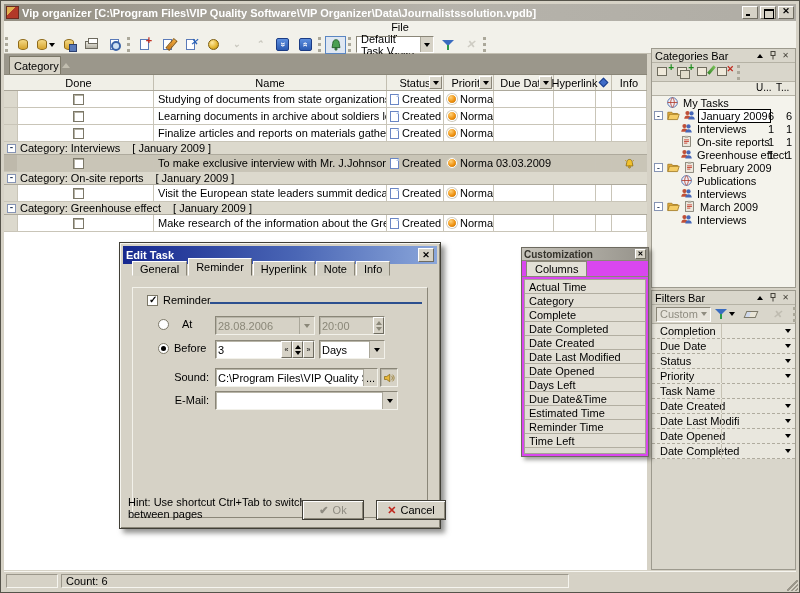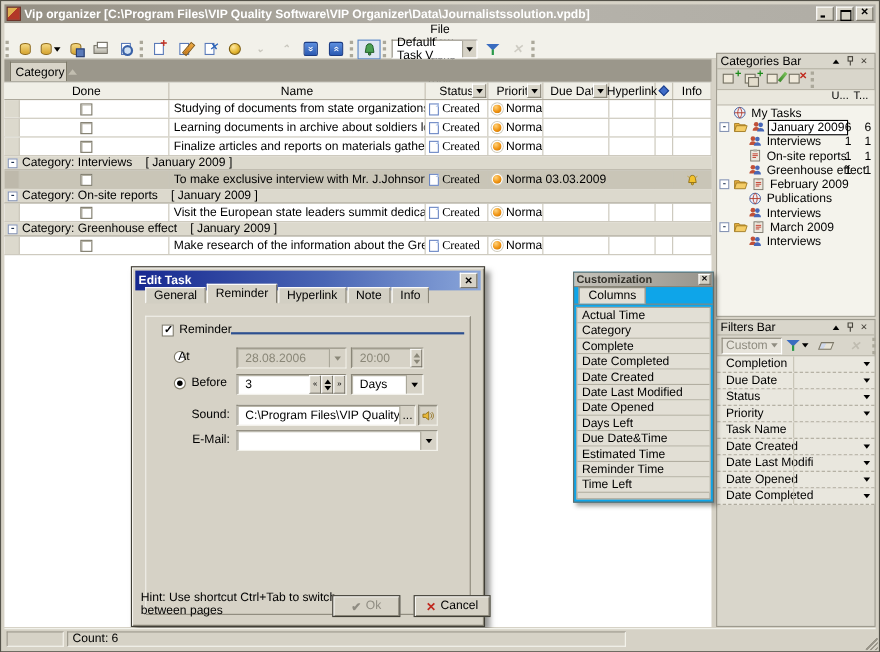--- a/index.html
+++ b/index.html
@@ -69,21 +69,21 @@
   .crow{height:13px;background:#dcd9cd;border-bottom:1px solid #aeaa9d;display:flex;align-items:center;}
   .minus{width:9px;height:9px;margin:0 4px 0 3px;background:#fff;border:1px solid #8694b4;
          color:#1c3050;font:bold 9px/7px "Liberation Mono",monospace;text-align:center;flex:none;}
   .minus::after{content:"-";}
   .csuffix{margin-left:12px;}
   .trow{height:17px;display:flex;border-bottom:1px solid #c9c5b8;}
   .trow .cell{border-right:1px solid #c9c5b8;display:flex;align-items:center;overflow:hidden;white-space:nowrap;}
   .trow .c-done{justify-content:center;position:relative;}
   .trow .c-done::before{content:"";position:absolute;left:0;top:0;bottom:0;width:13px;background:#dcd9cd;border-right:1px solid #c9c5b8;}
   .trow .c-name{padding-left:4px;}
-  .trow .c-status{padding-left:3px;gap:3px;font-family:Liberation Serif, serif;}
+  .trow .c-status{padding-left:3px;gap:3px;}
   .trow .c-pri{padding-left:3px;gap:3px;}
   .trow .c-due{justify-content:center;}
   .trow .c-info{justify-content:center;}
   .trow.sel{background:#c9c5b7;}
   .trow.sel .c-done::before{background:#beb9ab;}
   .cb{width:11px;height:11px;background:#fff;border:1px solid #7c7868;box-shadow:inset 1px 1px 0 #b4b1a4;}
   .i-doc{width:9px;height:11px;background:#fff;border:1px solid #6a86c4;position:relative;flex:none;}
   .i-doc::after{content:"";position:absolute;right:-1px;top:-1px;border-left:3px solid transparent;border-bottom:3px solid #aec2e6;}
   .i-pri{width:10px;height:10px;border-radius:50%;flex:none;
         background:radial-gradient(circle at 35% 30%,#ffd27a,#ef9210 55%,#b86a06);
@@ -129,50 +129,50 @@
   .fcombo .ddb{margin-left:auto;width:12px;display:flex;justify-content:center;}
   .i-eraser{width:12px;height:7px;transform:skewX(-22deg);background:linear-gradient(90deg,#cfd8ea 40%,#e8e4d6 40%);border:1px solid #7c7868;}
   
   .statusbar{position:absolute;left:3px;right:3px;bottom:3px;height:18px;background:#d6d2c6;border-top:1px solid #f6f5ef;display:flex;align-items:center;gap:3px;padding:0 2px;}
   .spanel{height:14px;border:1px solid;border-color:#9b978b #f6f5ef #f6f5ef #9b978b;display:flex;align-items:center;padding:0 4px;}
   .sp-a{width:52px;}
   .sp-b{width:508px;}
   .sizegrip{position:absolute;right:1px;bottom:1px;width:11px;height:11px;
     background:linear-gradient(135deg,transparent 45%,#9a968a 45% 55%,transparent 55%,transparent 65%,#9a968a 65% 75%,transparent 75% 85%,#9a968a 85% 95%,transparent 95%);}
   
-  .custz{position:absolute;left:520px;top:246px;width:128px;height:210px;background:#0ea5e9;
+  .custz{position:absolute;left:520px;top:246px;width:128px;height:210px;background:#d946ef;
          border:1px solid #6d6a60;box-shadow:3px 3px 4px rgba(50,50,45,.45);}
   .custz .hd{height:13px;background:linear-gradient(90deg,#c6c3ba,#95928a);display:flex;align-items:center;padding:0 2px;border-bottom:1px solid #8a8678;}
   .custz .hd .t{flex:1;font-weight:bold;color:#35332c;font-size:10px;}
   .custz .xb{width:11px;height:10px;background:#d6d2c6;border:1px solid;border-color:#fff #6f6c60 #6f6c60 #fff;
              font-size:7px;line-height:8px;text-align:center;font-weight:bold;}
   .custz .tabrow{height:16px;border-bottom:1px solid #8a8678;display:flex;align-items:flex-end;padding-left:4px;}
   .custz .tab{height:15px;padding:0 8px;background:#e3e0d6;border:1px solid #8a8678;border-bottom:none;display:flex;align-items:center;}
   .clist{position:absolute;left:2px;right:2px;top:31px;bottom:2px;background:#dedbd1;border:1px solid #a7a396;}
   .citem{height:14px;border-bottom:1px solid #b2aea1;display:flex;align-items:center;padding-left:4px;background:#e2dfd5;}
   
-  .dlg{position:absolute;left:118px;top:241px;width:322px;height:328px;background:#d6d2c6;
+  .dlg{position:absolute;left:118px;top:241px;width:322px;height:287px;background:#d6d2c6;
        border:1px solid #403e36;box-shadow:inset 1px 1px 0 #f6f5ef,inset -1px -1px 0 #8a8678,4px 4px 5px rgba(40,40,35,.5);}
   .dlg .dt{position:absolute;left:3px;top:3px;right:3px;height:18px;
        background:linear-gradient(90deg,#16288f,#4a66b5 55%,#8aa6da);display:flex;align-items:center;padding:0 3px;}
   .dlg .dt .t{flex:1;color:#fff;font-weight:bold;}
   .dlg .dt .xb{width:16px;height:14px;background:#d6d2c6;border:1px solid;border-color:#fff #6f6c60 #6f6c60 #fff;
        text-align:center;font-size:9px;font-weight:bold;line-height:12px;}
   .tabs{position:absolute;left:12px;top:15px;right:12px;height:18px;display:flex;align-items:flex-end;}
   .dtab{height:15px;padding:0 7px;border:1px solid;border-color:#fff #8a8678 transparent #fff;background:#d2cfc3;
         display:flex;align-items:center;margin-right:1px;}
   .dtab.active{height:18px;background:#d6d2c6;border-color:#fff #6f6c60 transparent #fff;position:relative;z-index:2;}
   .page{position:absolute;left:12px;top:44px;right:12px;bottom:10px;border:1px solid;border-color:#f2f1ea #8a8678 #8a8678 #f2f1ea;}
   .cbx{width:11px;height:11px;background:#fff;border:1px solid #7c7868;position:relative;}
   .cbx.checked::after{content:"✓";position:absolute;left:1px;top:-2px;font-size:10px;font-weight:bold;}
   .blueline{position:absolute;height:2px;background:#2c4f8f;}
   .radio{width:11px;height:11px;border-radius:50%;background:#fff;border:1px solid #7c7868;position:relative;}
   .radio.on::after{content:"";position:absolute;left:2px;top:2px;width:5px;height:5px;border-radius:50%;background:#000;}
   .field{position:absolute;height:19px;background:#fff;border:1px solid;border-color:#8a8678 #f2f1ea #f2f1ea #8a8678;
-         box-shadow:inset 1px 1px 0 #b8b5a8;display:flex;align-items:center;padding-left:7px;overflow:hidden;white-space:nowrap;}
+         box-shadow:inset 1px 1px 0 #b8b5a8;display:flex;align-items:center;padding-left:2px;overflow:hidden;white-space:nowrap;}
   .field.dis{background:#d6d2c6;color:#8a8778;}
   .field .ddb{margin-left:auto;align-self:stretch;width:15px;background:#d6d2c6;border-left:1px solid #aaa79a;
          display:flex;align-items:center;justify-content:center;flex:none;}
   .spin{margin-left:auto;align-self:stretch;display:flex;flex:none;}
   .spin .sb{width:11px;background:#d6d2c6;border:1px solid;border-color:#fff #6f6c60 #6f6c60 #fff;
          display:flex;flex-direction:column;align-items:center;justify-content:center;font-size:7px;line-height:1;}
   .dlbl{position:absolute;white-space:nowrap;}
   .btn{position:absolute;height:20px;background:#d6d2c6;border:1px solid #403e36;
        box-shadow:inset 1px 1px 0 #fff,inset -1px -1px 0 #8a8678;display:flex;align-items:center;justify-content:center;gap:4px;}
   .btn .chk{color:#8f8c82;font-weight:bold;}
@@ -719,21 +719,21 @@
       <span class="dtab">Note</span>
       <span class="dtab">Info</span>
     </div>
     <div class="page"></div>
 
     <span class="cbx checked" style="position:absolute;left:27px;top:52px;"></span>
     <span class="dlbl" style="left:43px;top:51px;">Reminder</span>
     <i class="blueline" style="left:90px;top:59px;width:212px;"></i>
 
     <span class="radio" style="position:absolute;left:38px;top:76px;"></span>
-    <span class="dlbl" style="left:42px;top:75px;">At</span>
+    <span class="dlbl" style="left:62px;top:75px;">At</span>
     <span class="field dis" style="left:95px;top:73px;width:100px;">
       <span>28.08.2006</span>
       <span class="ddb">
           <i class="tri-dn" style="border-top-color:#8a8778;"></i>
         </span>
     </span>
     <span class="field dis" style="left:199px;top:73px;width:66px;">
       <span>20:00</span>
       <span class="spin">
           <span class="sb">

